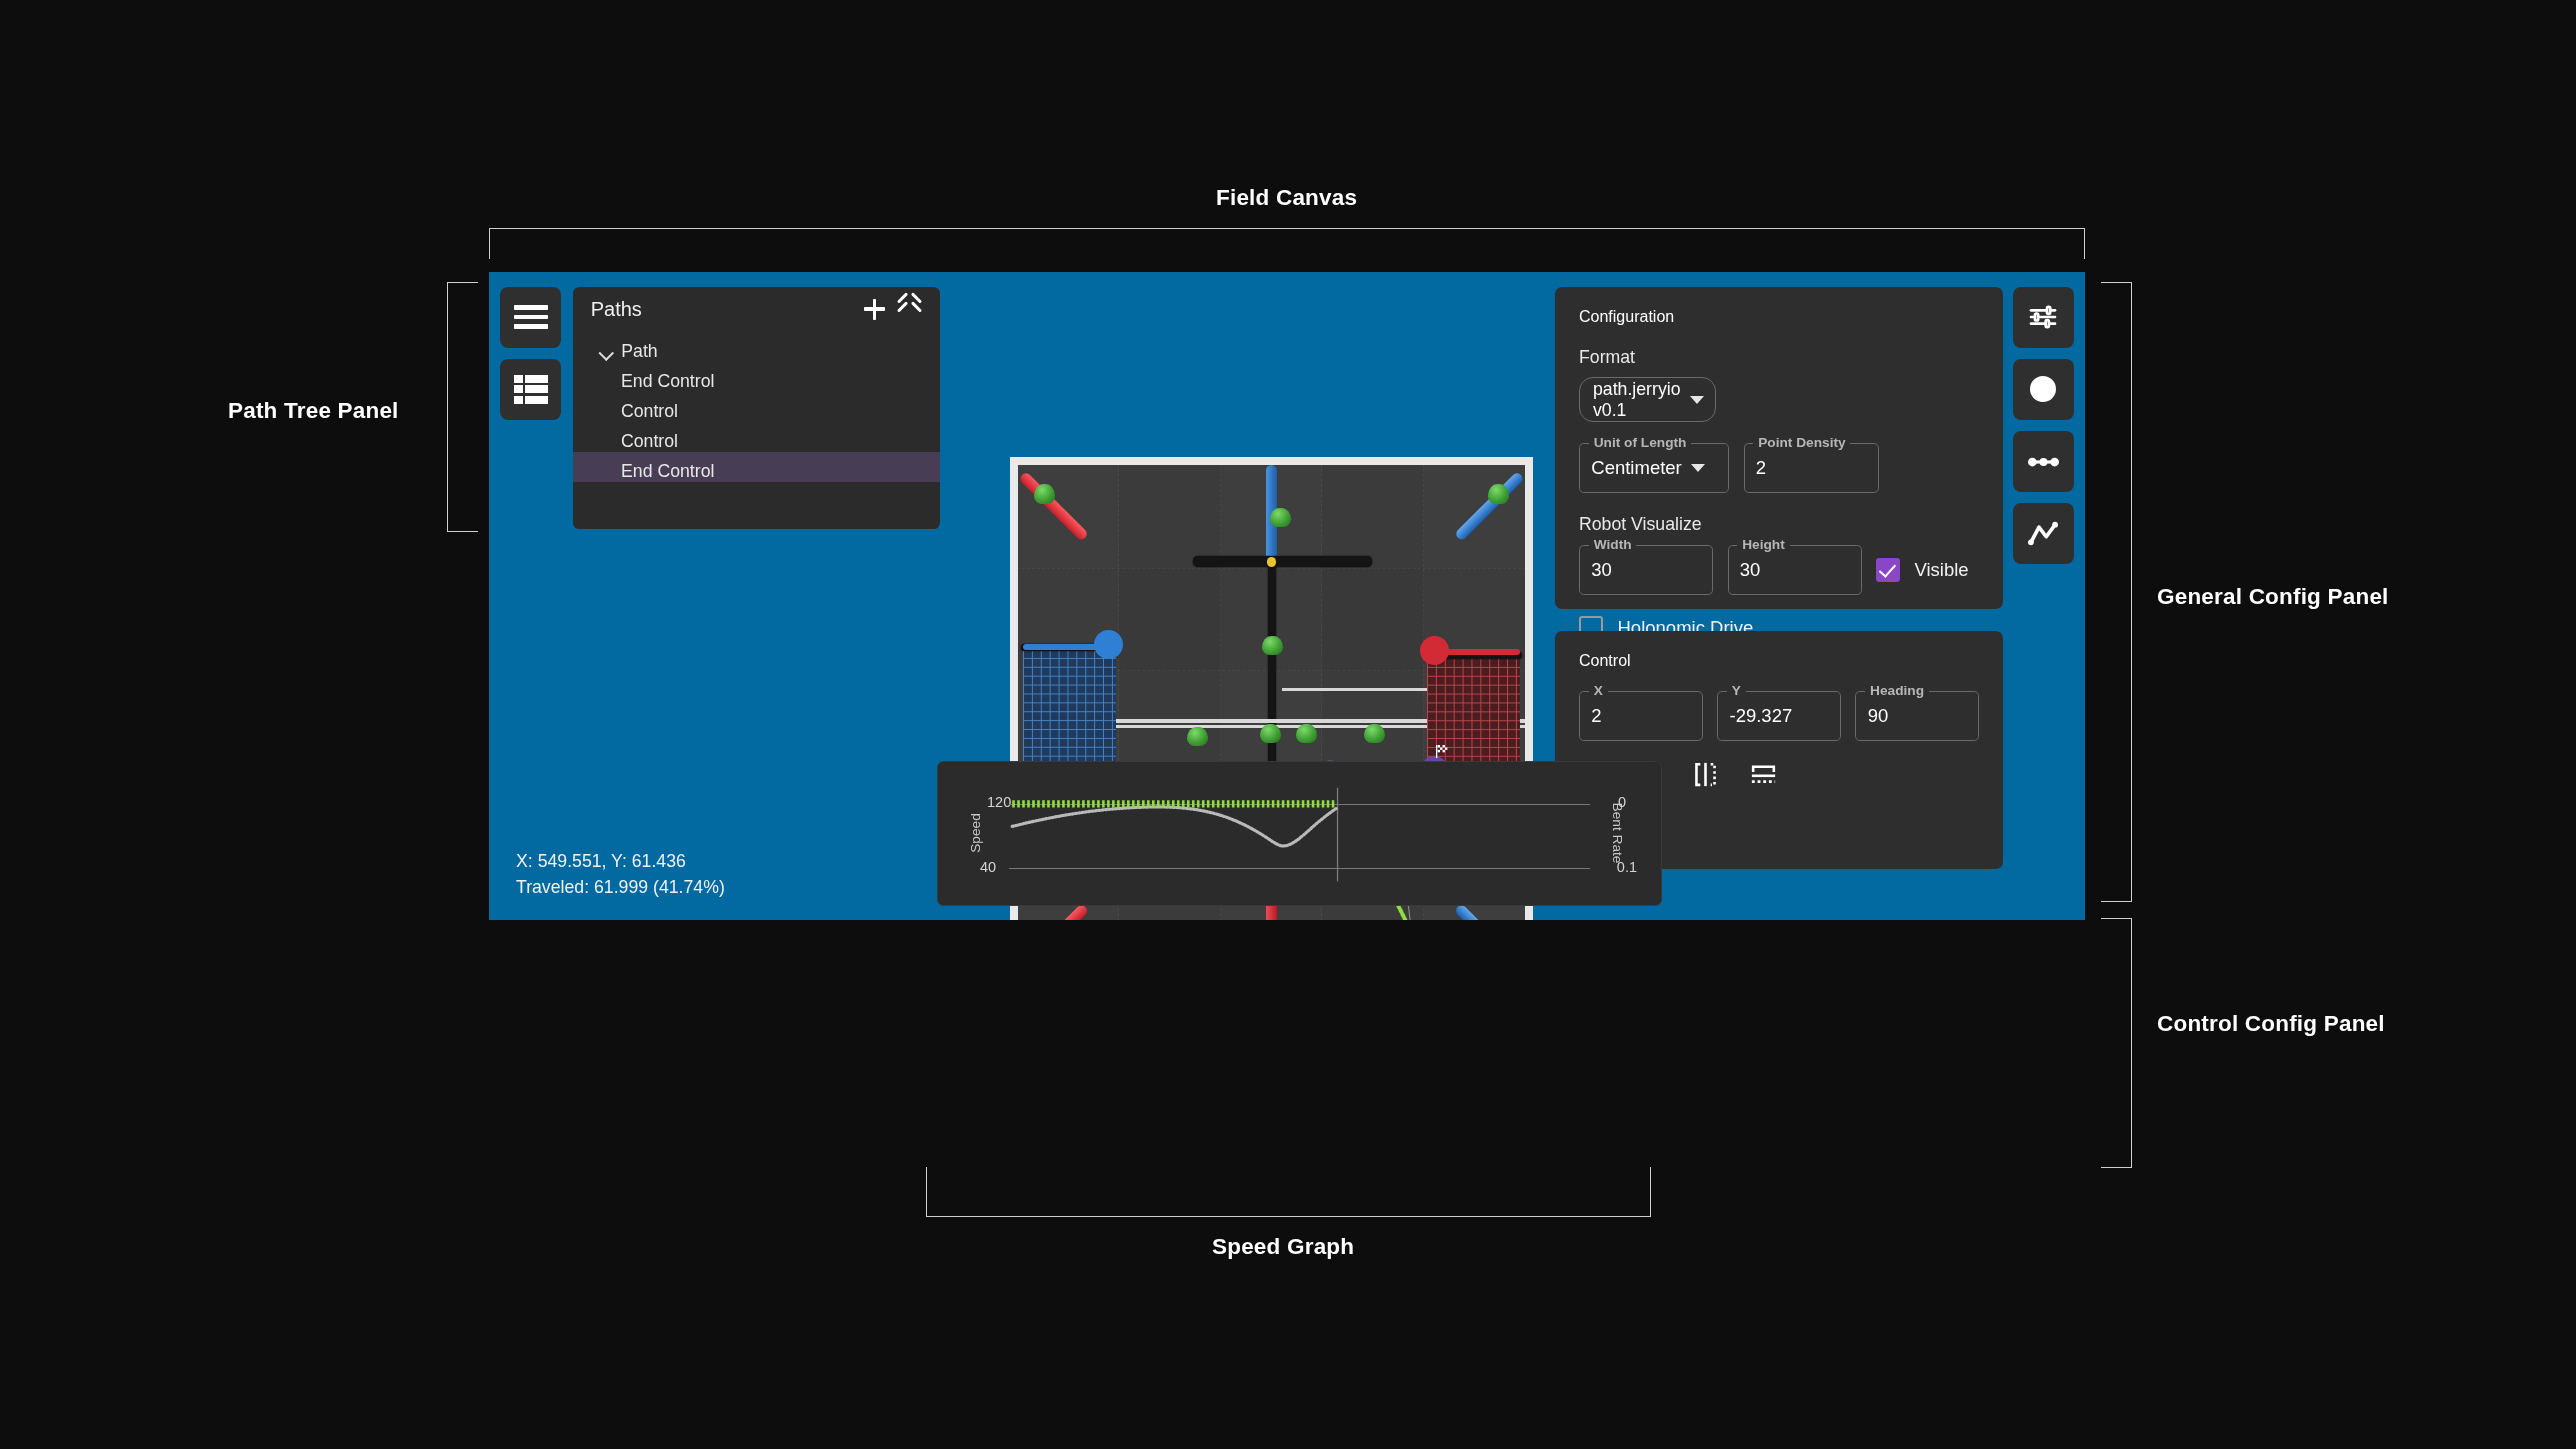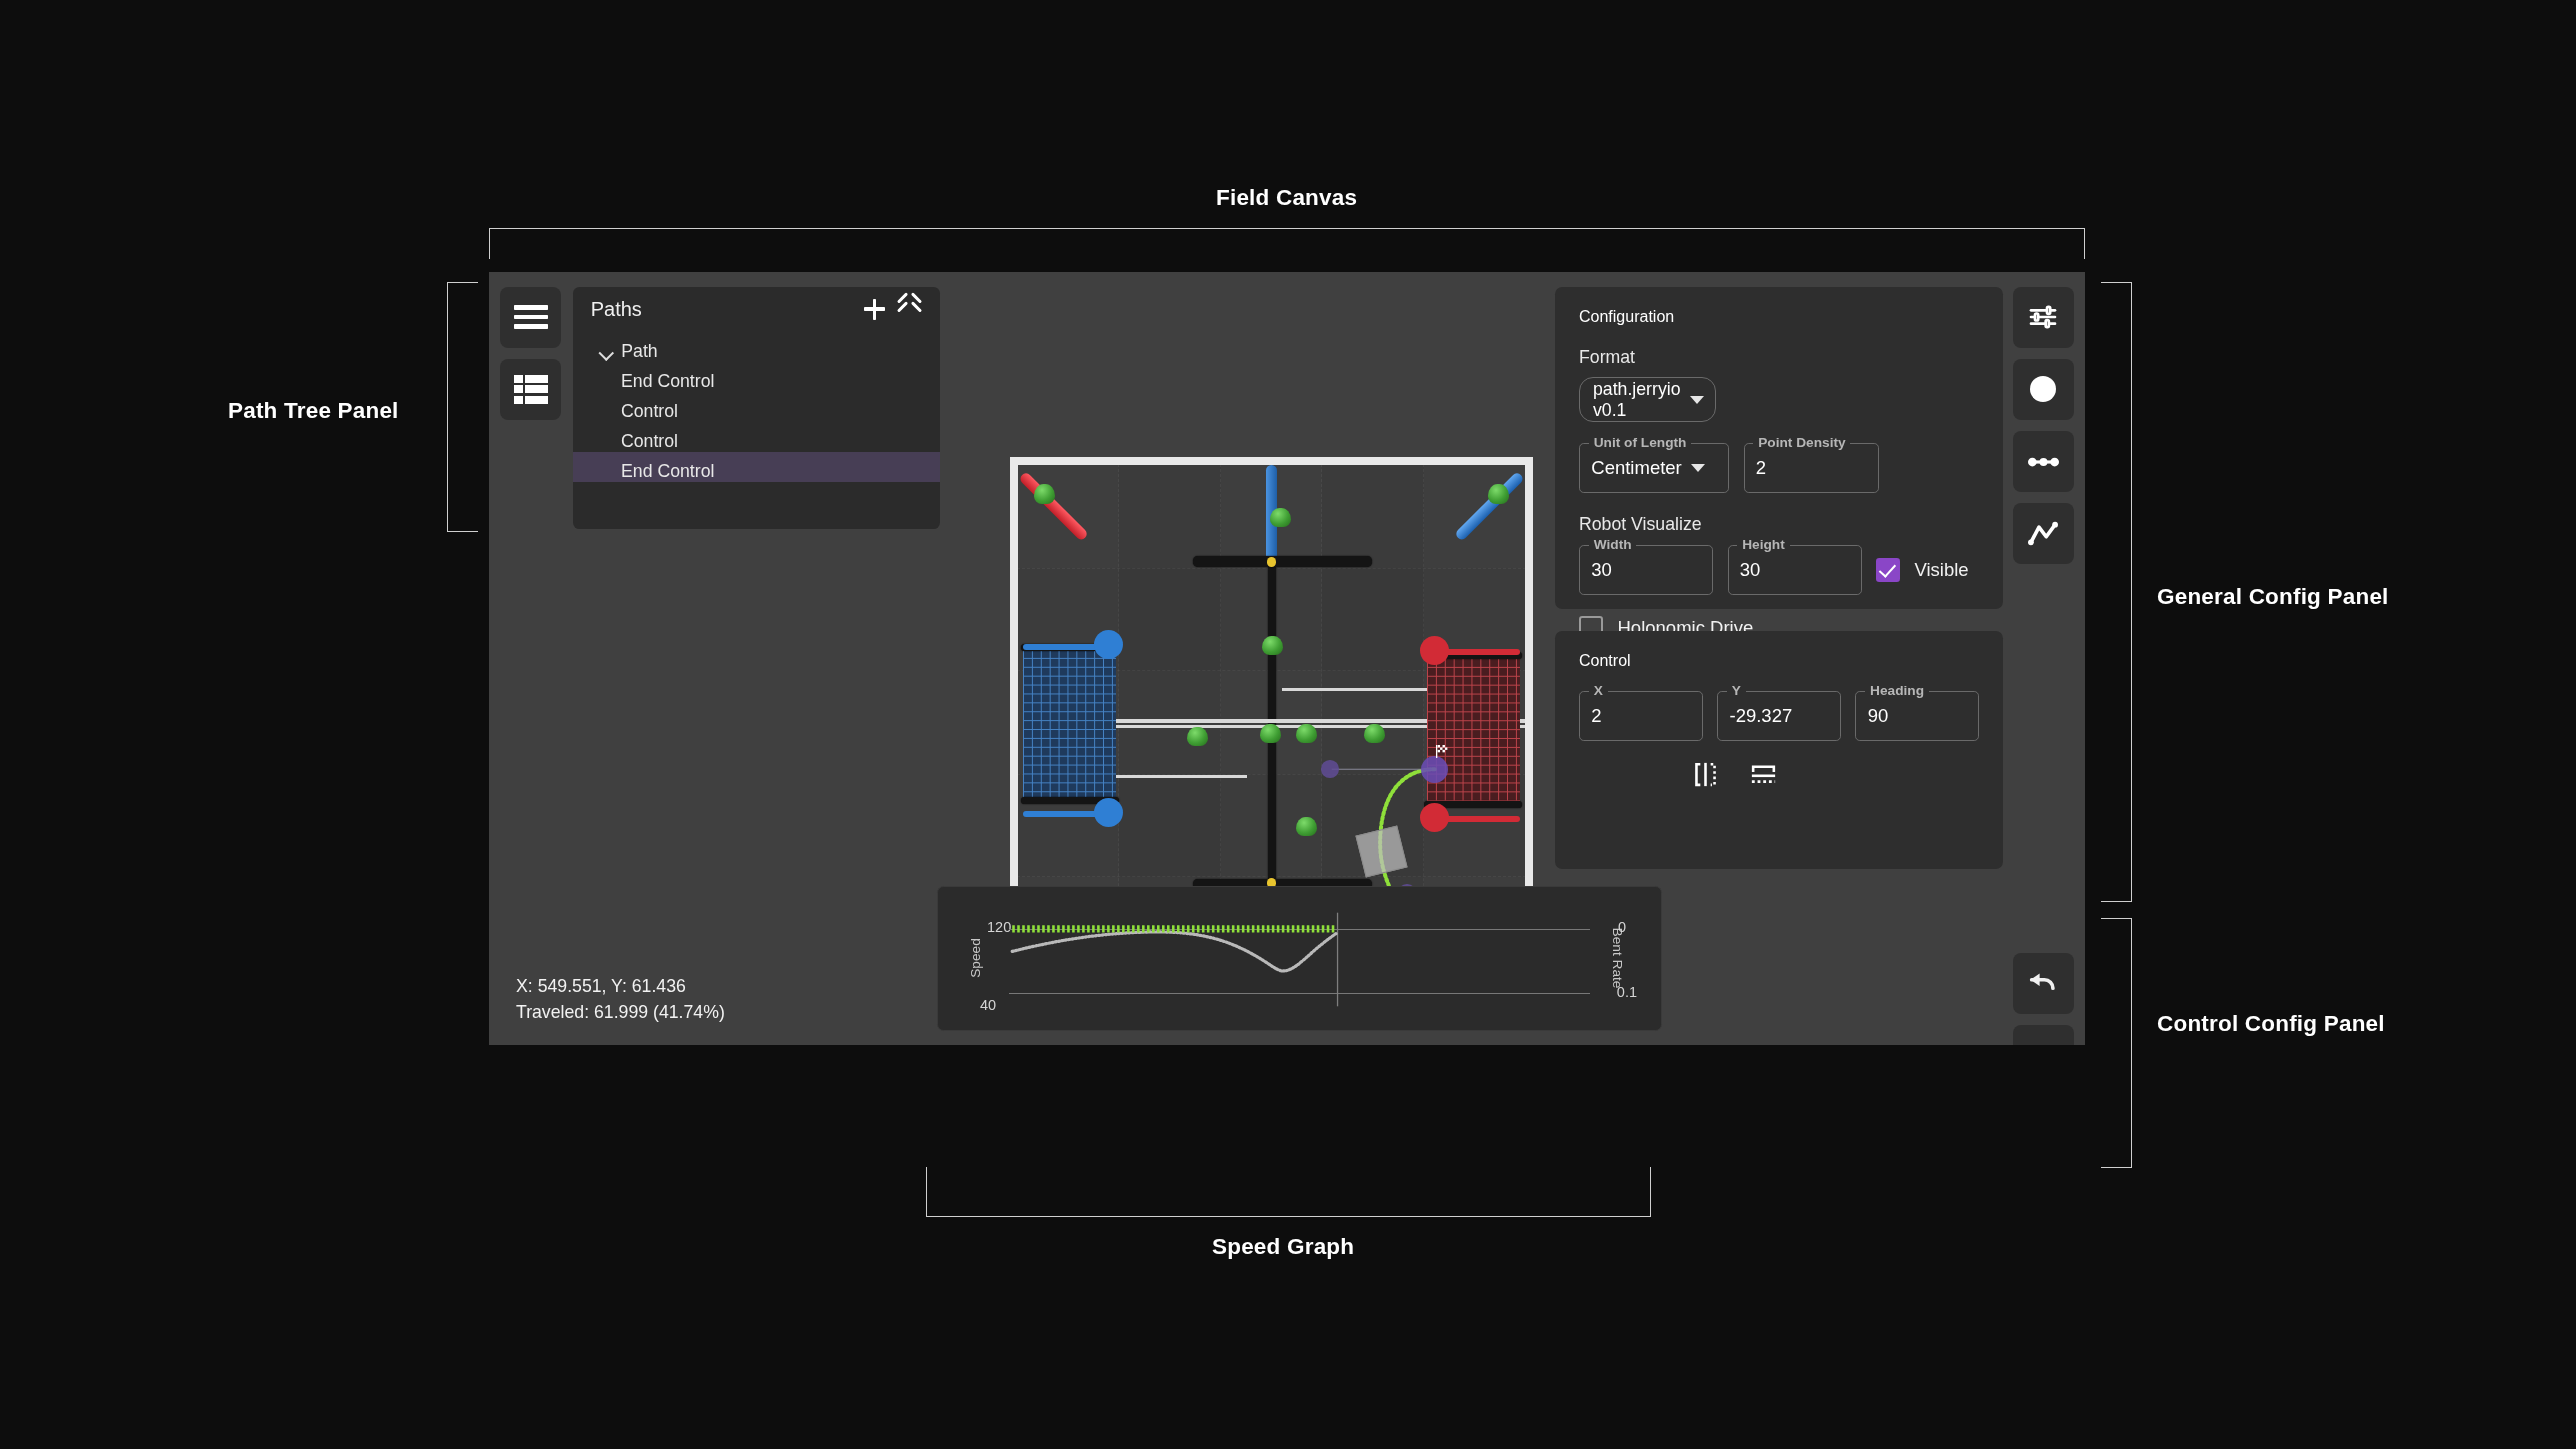--- a/index.html
+++ b/index.html
@@ -19,22 +19,22 @@
     font-size: 22.5px;
     white-space: nowrap;
     letter-spacing: 0.2px;
   }
   .bracket { position: absolute; border-color: #d0d0d0; border-style: solid; border-width: 0; }
 
   
   #app {
     position: absolute;
     left: 489px; top: 272px;
-    width: 1596px; height: 773px;
-    background: #404040;
+    width: 1596px; height: 648px;
+    background: #0369a1;
     overflow: hidden;
   }
 
   
   .rail { position: absolute; left: 11.3px; top: 14.5px; width: 61px; }
   .rail-btn {
     width: 61px; height: 61px;
     background: #2f2f2f;
     border-radius: 8px;
     margin-bottom: 11.3px;
@@ -505,21 +505,21 @@
           <path d="M12 3 L22 12 H19 V21 H14 V15 H10 V21 H5 V12 H2 Z" fill="#fff"></path>
         </svg>
       </div>
     </div>
 
     <div id="speed-graph">
       <div class="sg-axis-l">Speed</div>
       <div class="sg-axis-r">Bent Rate</div>
 
       <div class="sg-tick" style="left:29px; top:32px;margin-left:20px;">120</div>
-      <div class="sg-tick" style="left:42px; top:110px;">40</div>
+      <div class="sg-tick" style="left:42px; top:97px;">40</div>
       <div class="sg-tick" style="right:35px; top:32px;">0</div>
       <div class="sg-tick" style="right:24px; top:97px;">0.1</div>
 
       <div class="sg-line" style="left:71px; right:71px; top:42px;"></div>
       <div class="sg-line" style="left:71px; right:71px; top:106px;"></div>
 
       <svg style="position:absolute; left:71px; top:16px; width:583px; height:113px;" viewBox="0 0 724 140" preserveAspectRatio="none">
         <line x1="408" y1="12" x2="408" y2="128" stroke="#7e7e7e" stroke-width="1.6"></line>
         <path d="M 4 60 C 60 46 110 38 170 36 C 235 34 270 46 300 62 C 322 74 330 82 338 84
                  C 350 86 362 74 380 58 C 392 48 400 42 406 38" fill="none" stroke="#b9b9b9" stroke-width="4" stroke-linecap="round" stroke-dasharray="1.6 2.6"></path>

